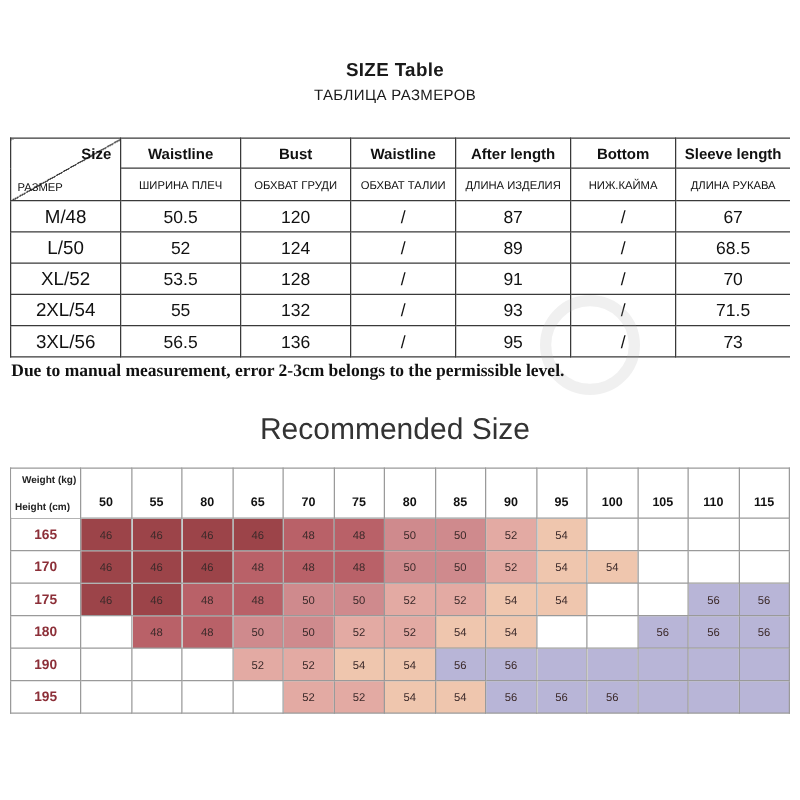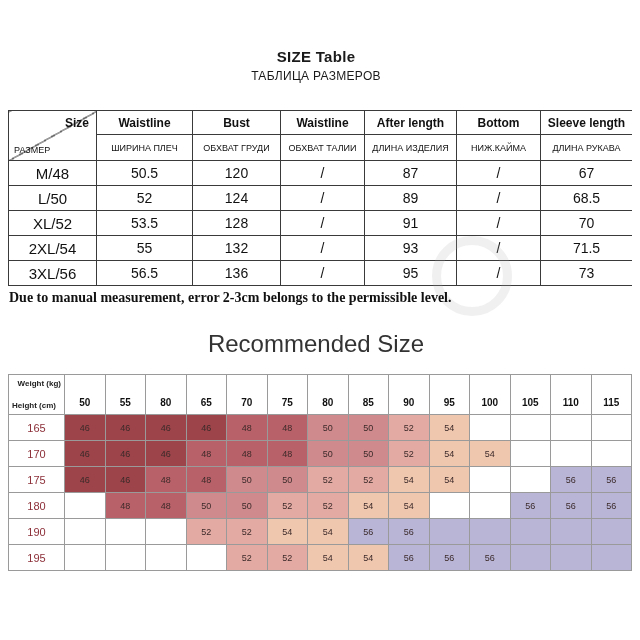--- a/index.html
+++ b/index.html
@@ -30,21 +30,21 @@
   .note{position:absolute;top:290px;left:9px;font-family:"Liberation Serif",serif;font-size:14px;font-weight:bold;color:#111;}
 
   .rec-title{position:absolute;top:330px;left:0;width:100%;text-align:center;font-size:24px;color:#333;}
 
   #rec-table{position:absolute;top:374px;left:8px;width:624px;border-collapse:collapse;table-layout:fixed;}
   #rec-table th,#rec-table td{border:1px solid #9a9a9a;text-align:center;padding:0;overflow:hidden;white-space:nowrap;}
   #rec-table thead tr{height:40px;}
   #rec-table th.w-h{font-size:10px;font-weight:bold;color:#111;vertical-align:bottom;padding-bottom:6px;}
   #rec-table tbody tr{height:26px;}
   #rec-table tbody td{font-size:9px;color:#3c2a2a;}
-  #rec-table td.height-cell{font-size:11px;font-weight:normal;color:#8c2f38;background:#fff;}
+  #rec-table td.height-cell{font-size:11px;font-weight:bold;color:#8c2f38;background:#fff;}
 
   .corner{position:relative;background:#fff;margin-top:25px;}
   .corner .cw{position:absolute;top:4px;right:3px;font-size:8px;font-weight:bold;color:#222;}
   .corner .ch{position:absolute;bottom:4px;left:3px;font-size:8px;font-weight:bold;color:#222;}
 
   .watermark{position:absolute;left:432px;top:236px;width:62px;height:62px;border:9px solid rgba(170,170,170,0.18);border-radius:50%;pointer-events:none;}
 </style>
 </head>
 <body>
 

